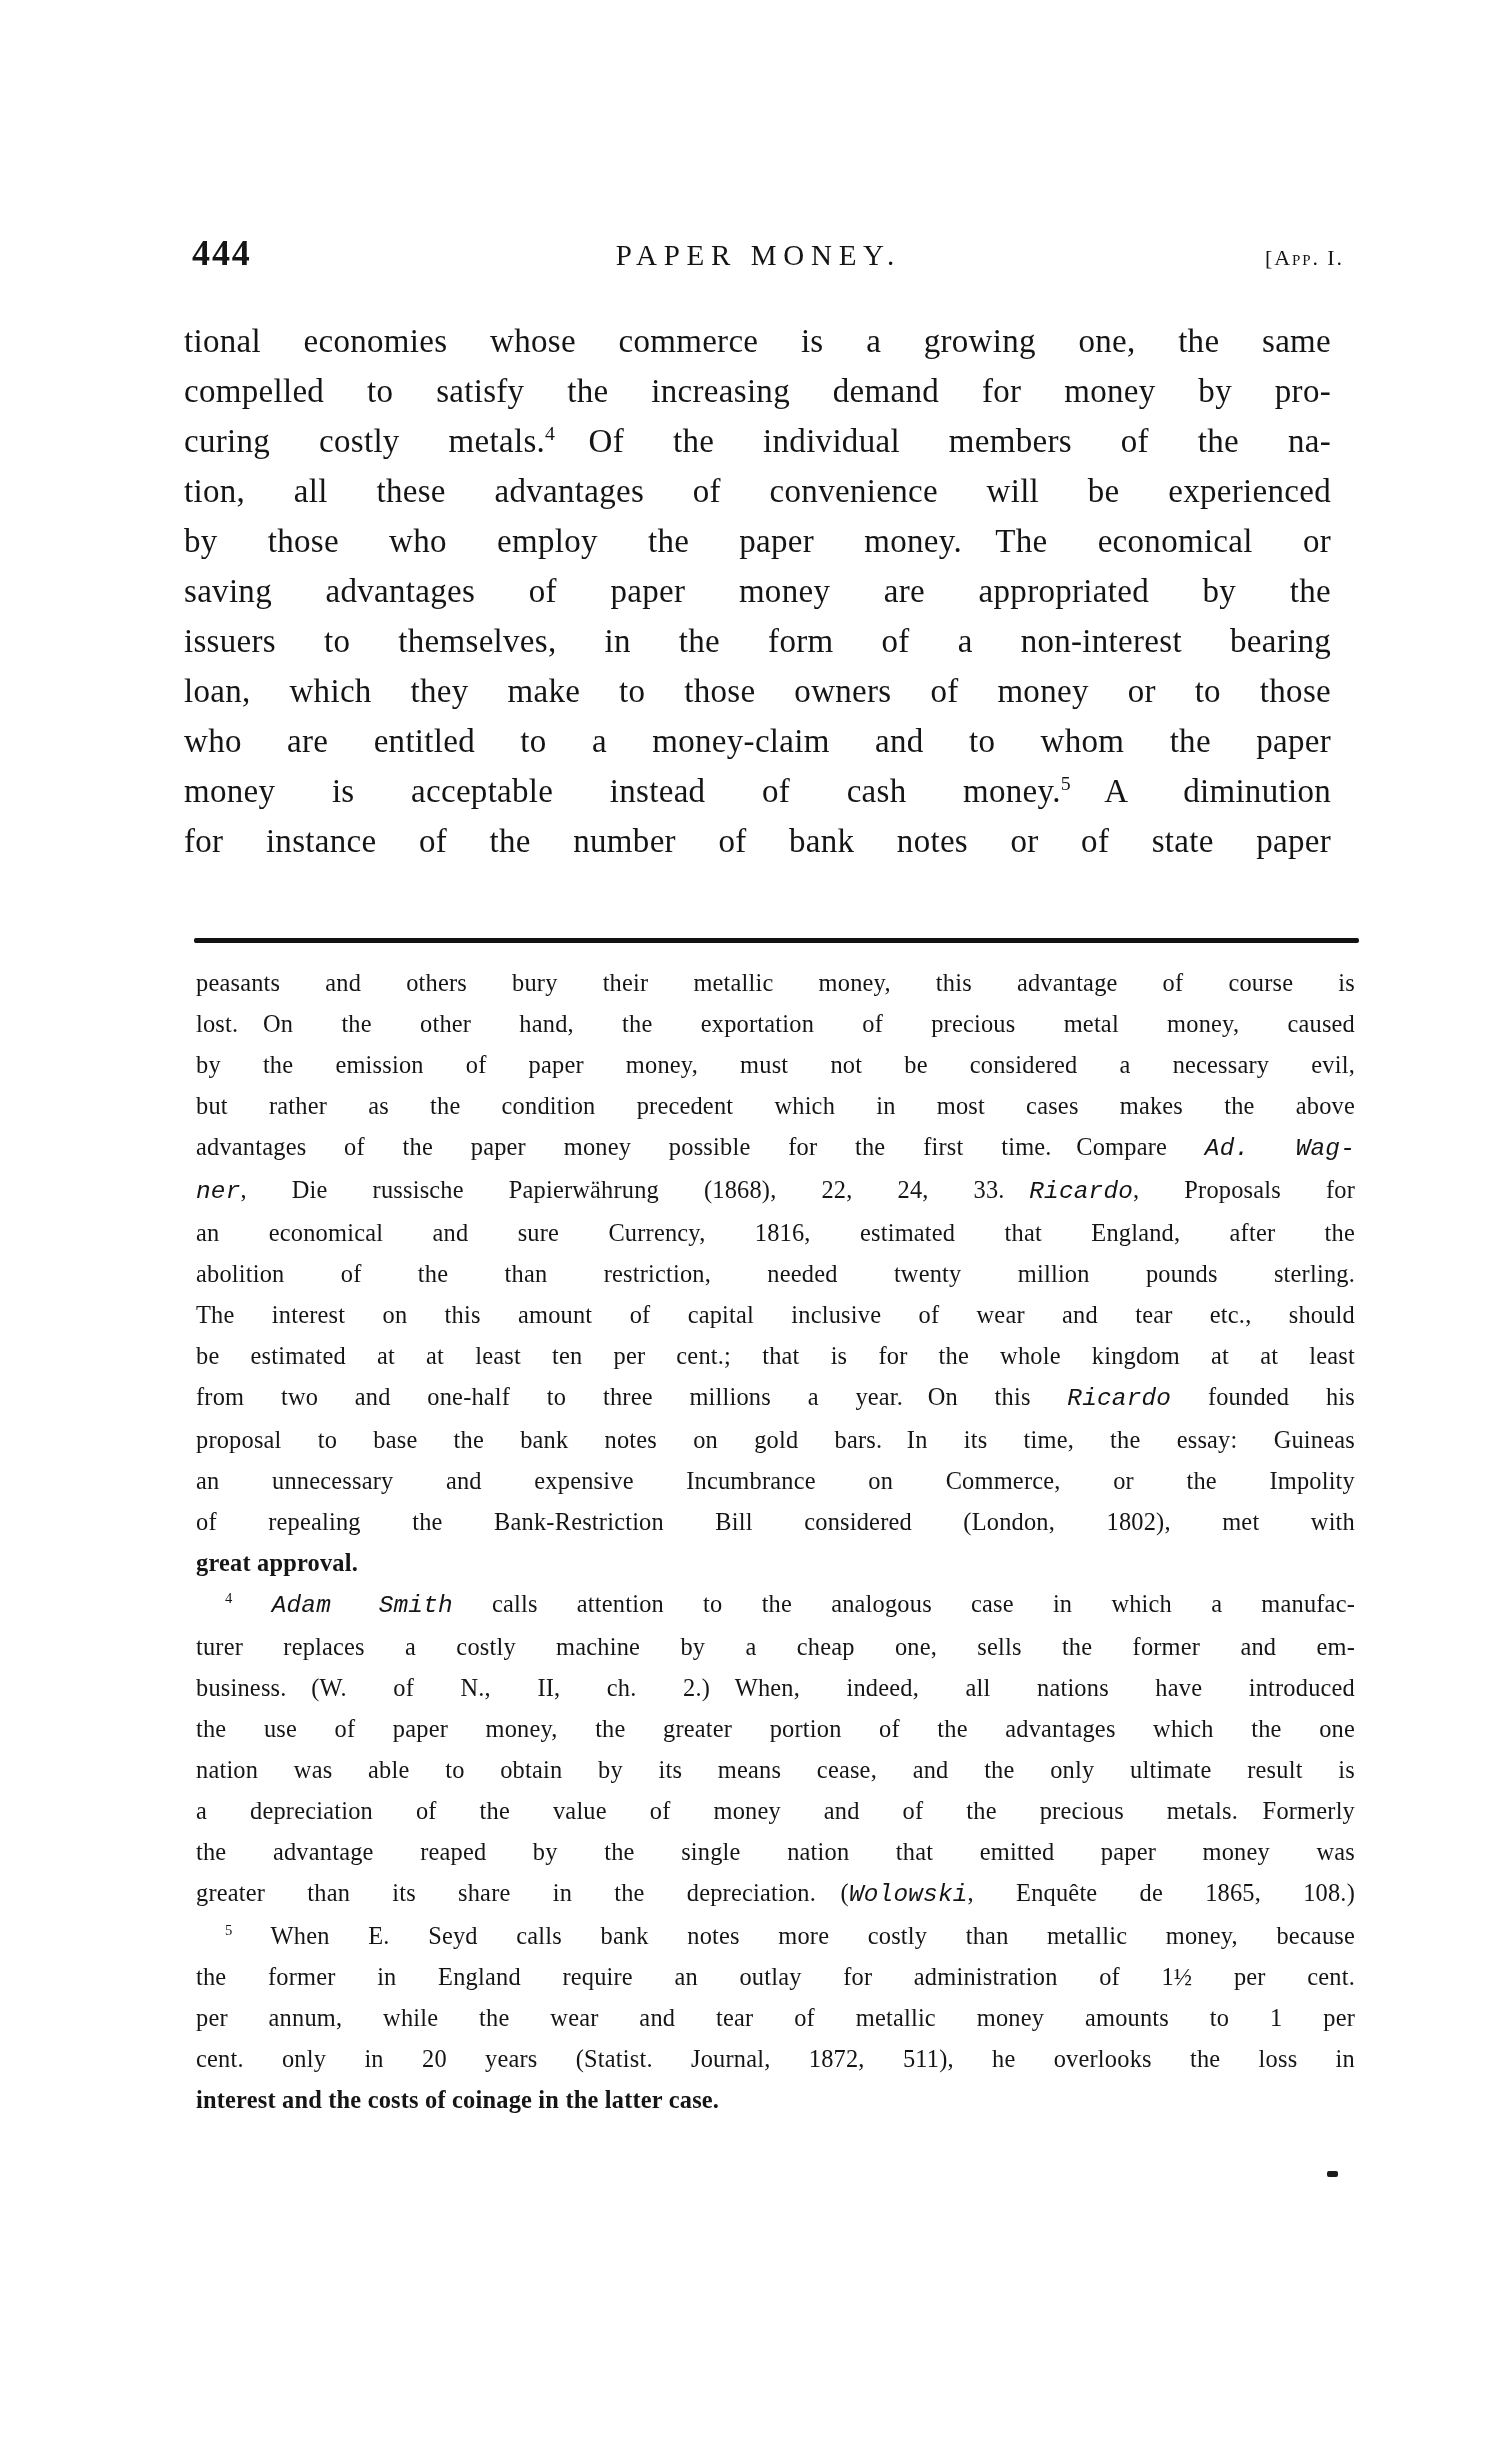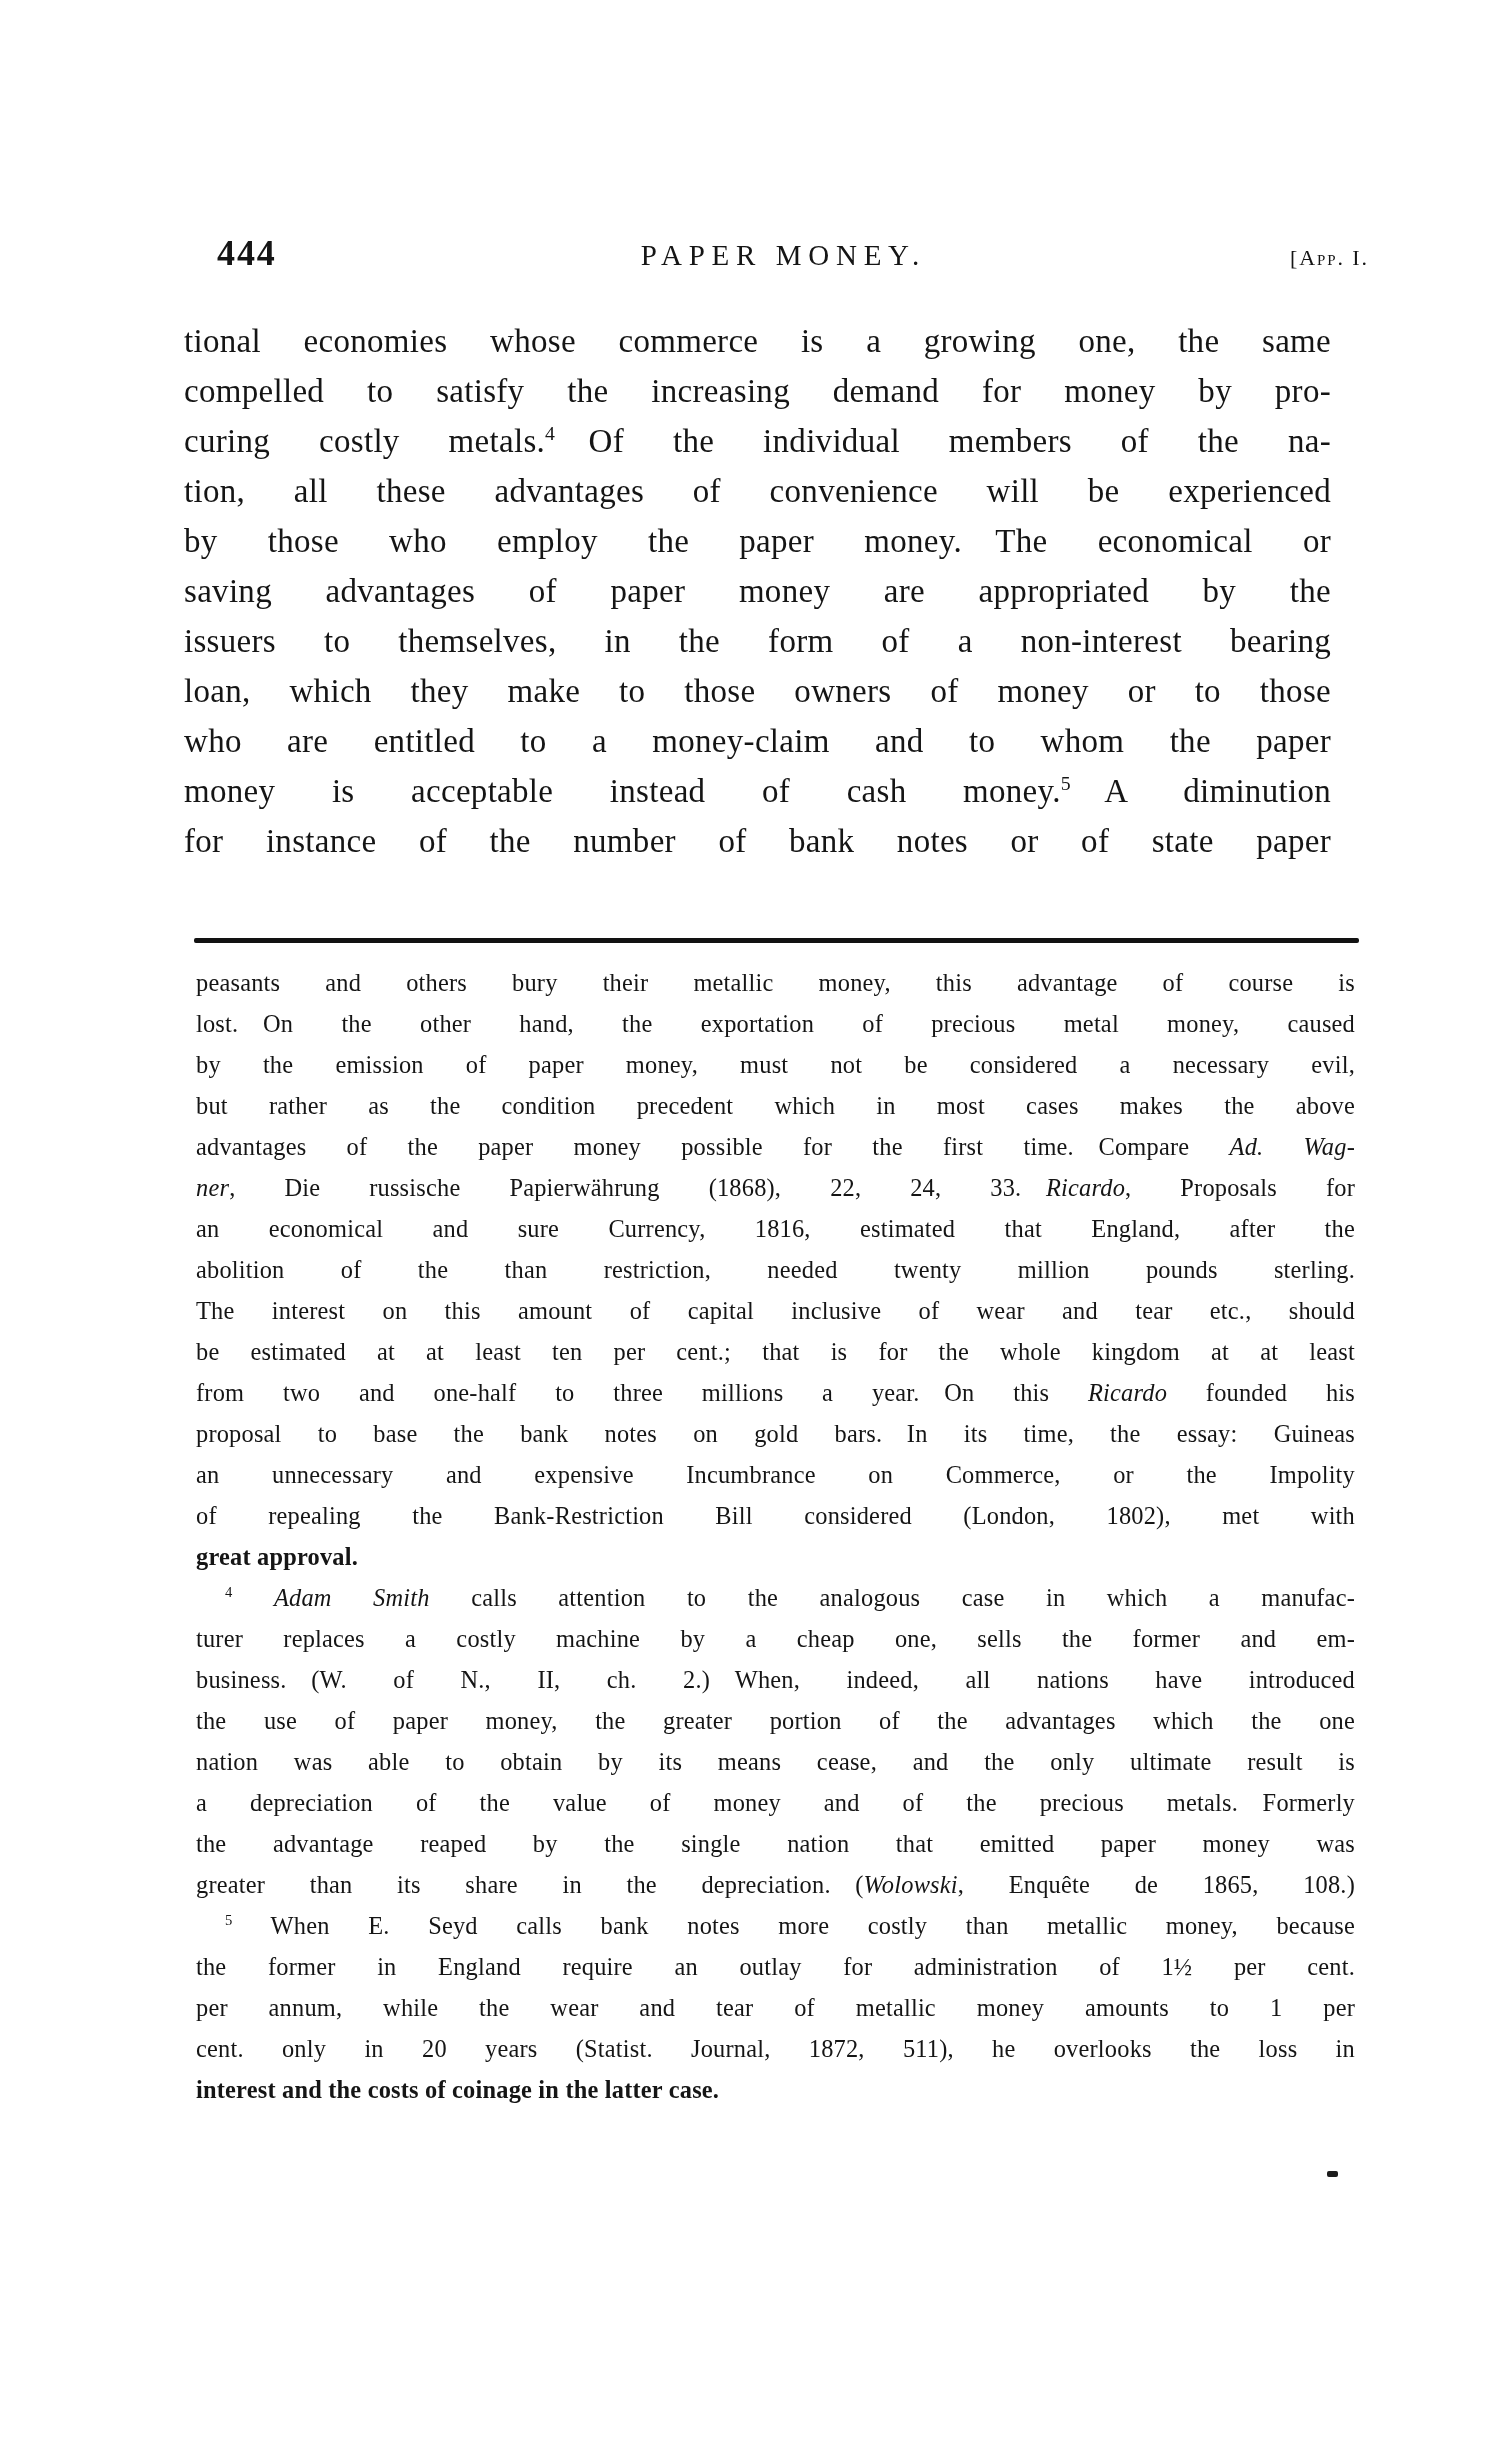--- a/index.html
+++ b/index.html
@@ -5,21 +5,21 @@
   html,body{margin:0;padding:0;background:#ffffff;}
   .page{
     position:relative;
     width:1502px;height:2461px;
     background:#ffffff;
     color:#151515;
     font-family:"Liberation Serif", serif;
     overflow:hidden;
   }
   .header{
-    position:absolute;top:232px;left:217px;width:1152px;
+    position:absolute;top:232px;left:192px;width:1152px;
     display:flex;align-items:baseline;justify-content:center;
   }
   .pagenum{
     font-size:36px;font-weight:bold;letter-spacing:1.9px;
   }
   .runtitle{
     flex:1;text-align:center;
     font-size:29px;letter-spacing:6.7px;
   }
   .seclabel{
@@ -33,21 +33,21 @@
     position:absolute;top:962px;left:196px;width:1159px;
     font-size:24.4px;line-height:41px;letter-spacing:0.2px;
   }
   .tline{
     text-align:justify;
     text-align-last:justify;
   }
   .tline.last{text-align-last:left;font-weight:bold;}
   .tline.indent{text-indent:29px;}
   .sup{font-size:0.6em;vertical-align:super;line-height:0;}
-  .i{font-style:italic;}
+  .i{font-style:italic;font-family:Liberation Mono, monospace;}
   .rule{
     position:absolute;top:938px;left:194px;width:1165px;height:4.8px;
     background:#121212;border-radius:1.9px;
   }
   .speck{
     position:absolute;top:2171px;left:1327px;width:10.5px;height:5.7px;
     background:#1c1c1c;border-radius:1.9px;
   }
 </style>
 </head>

